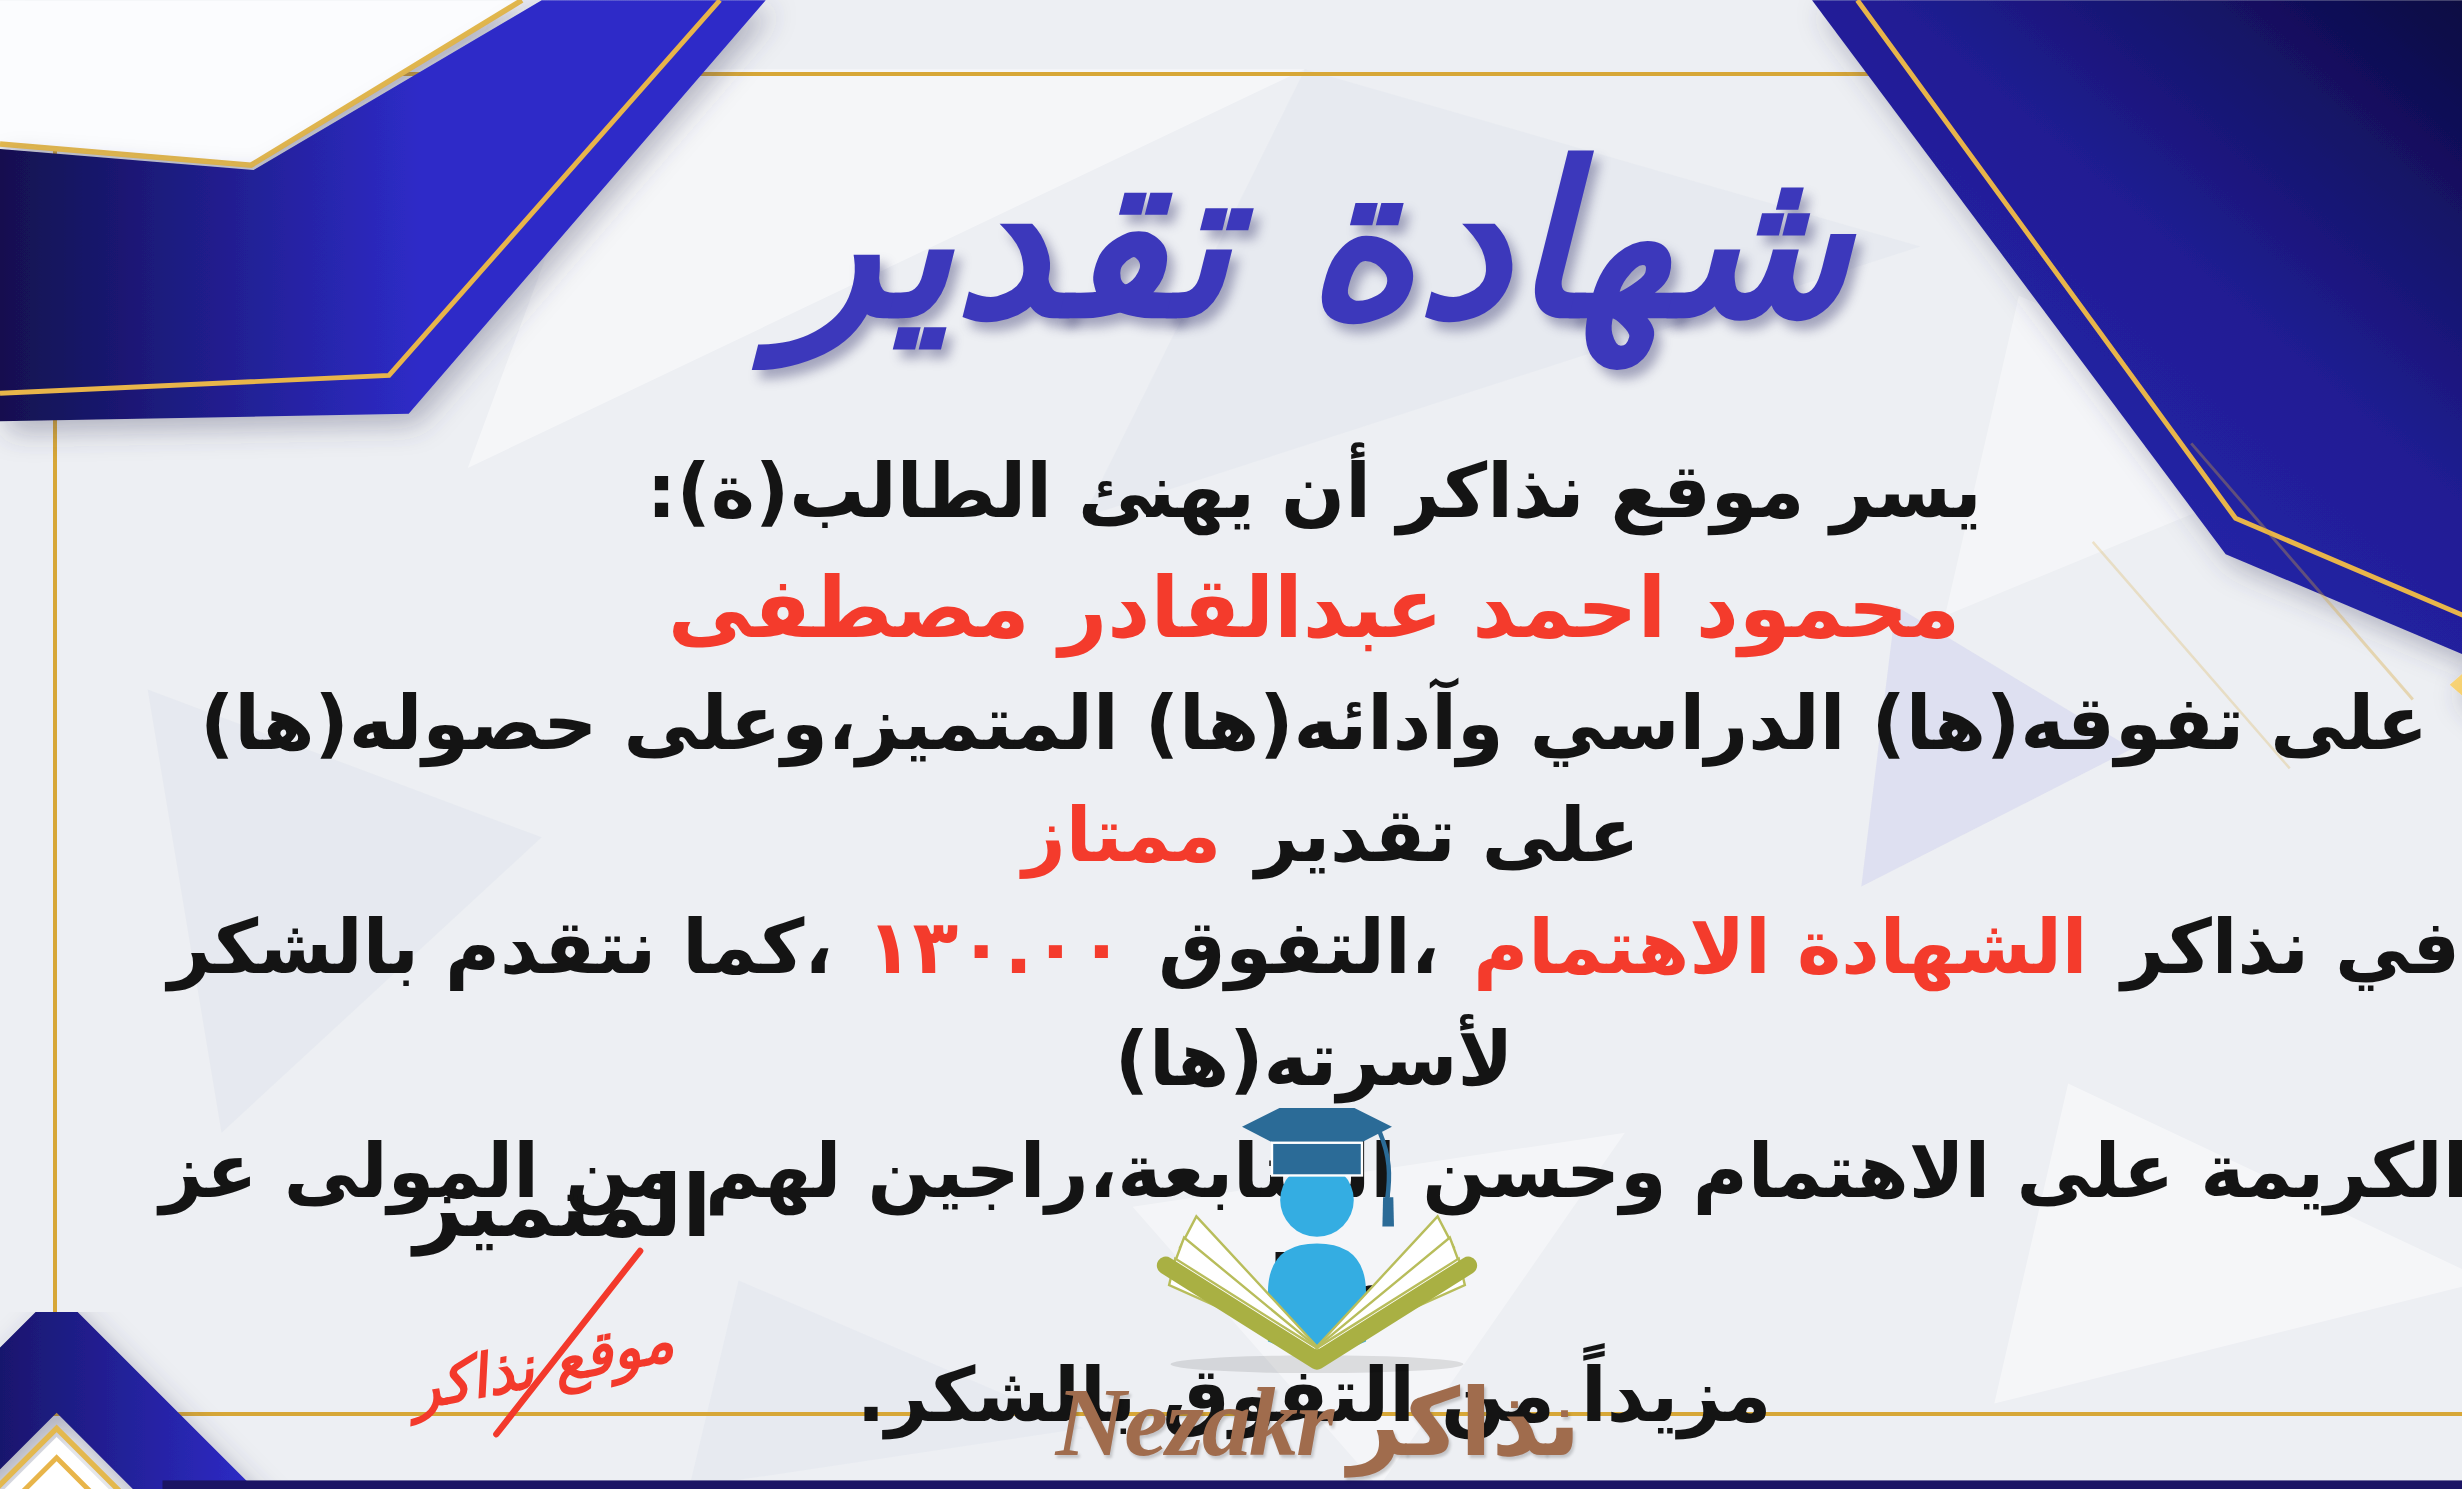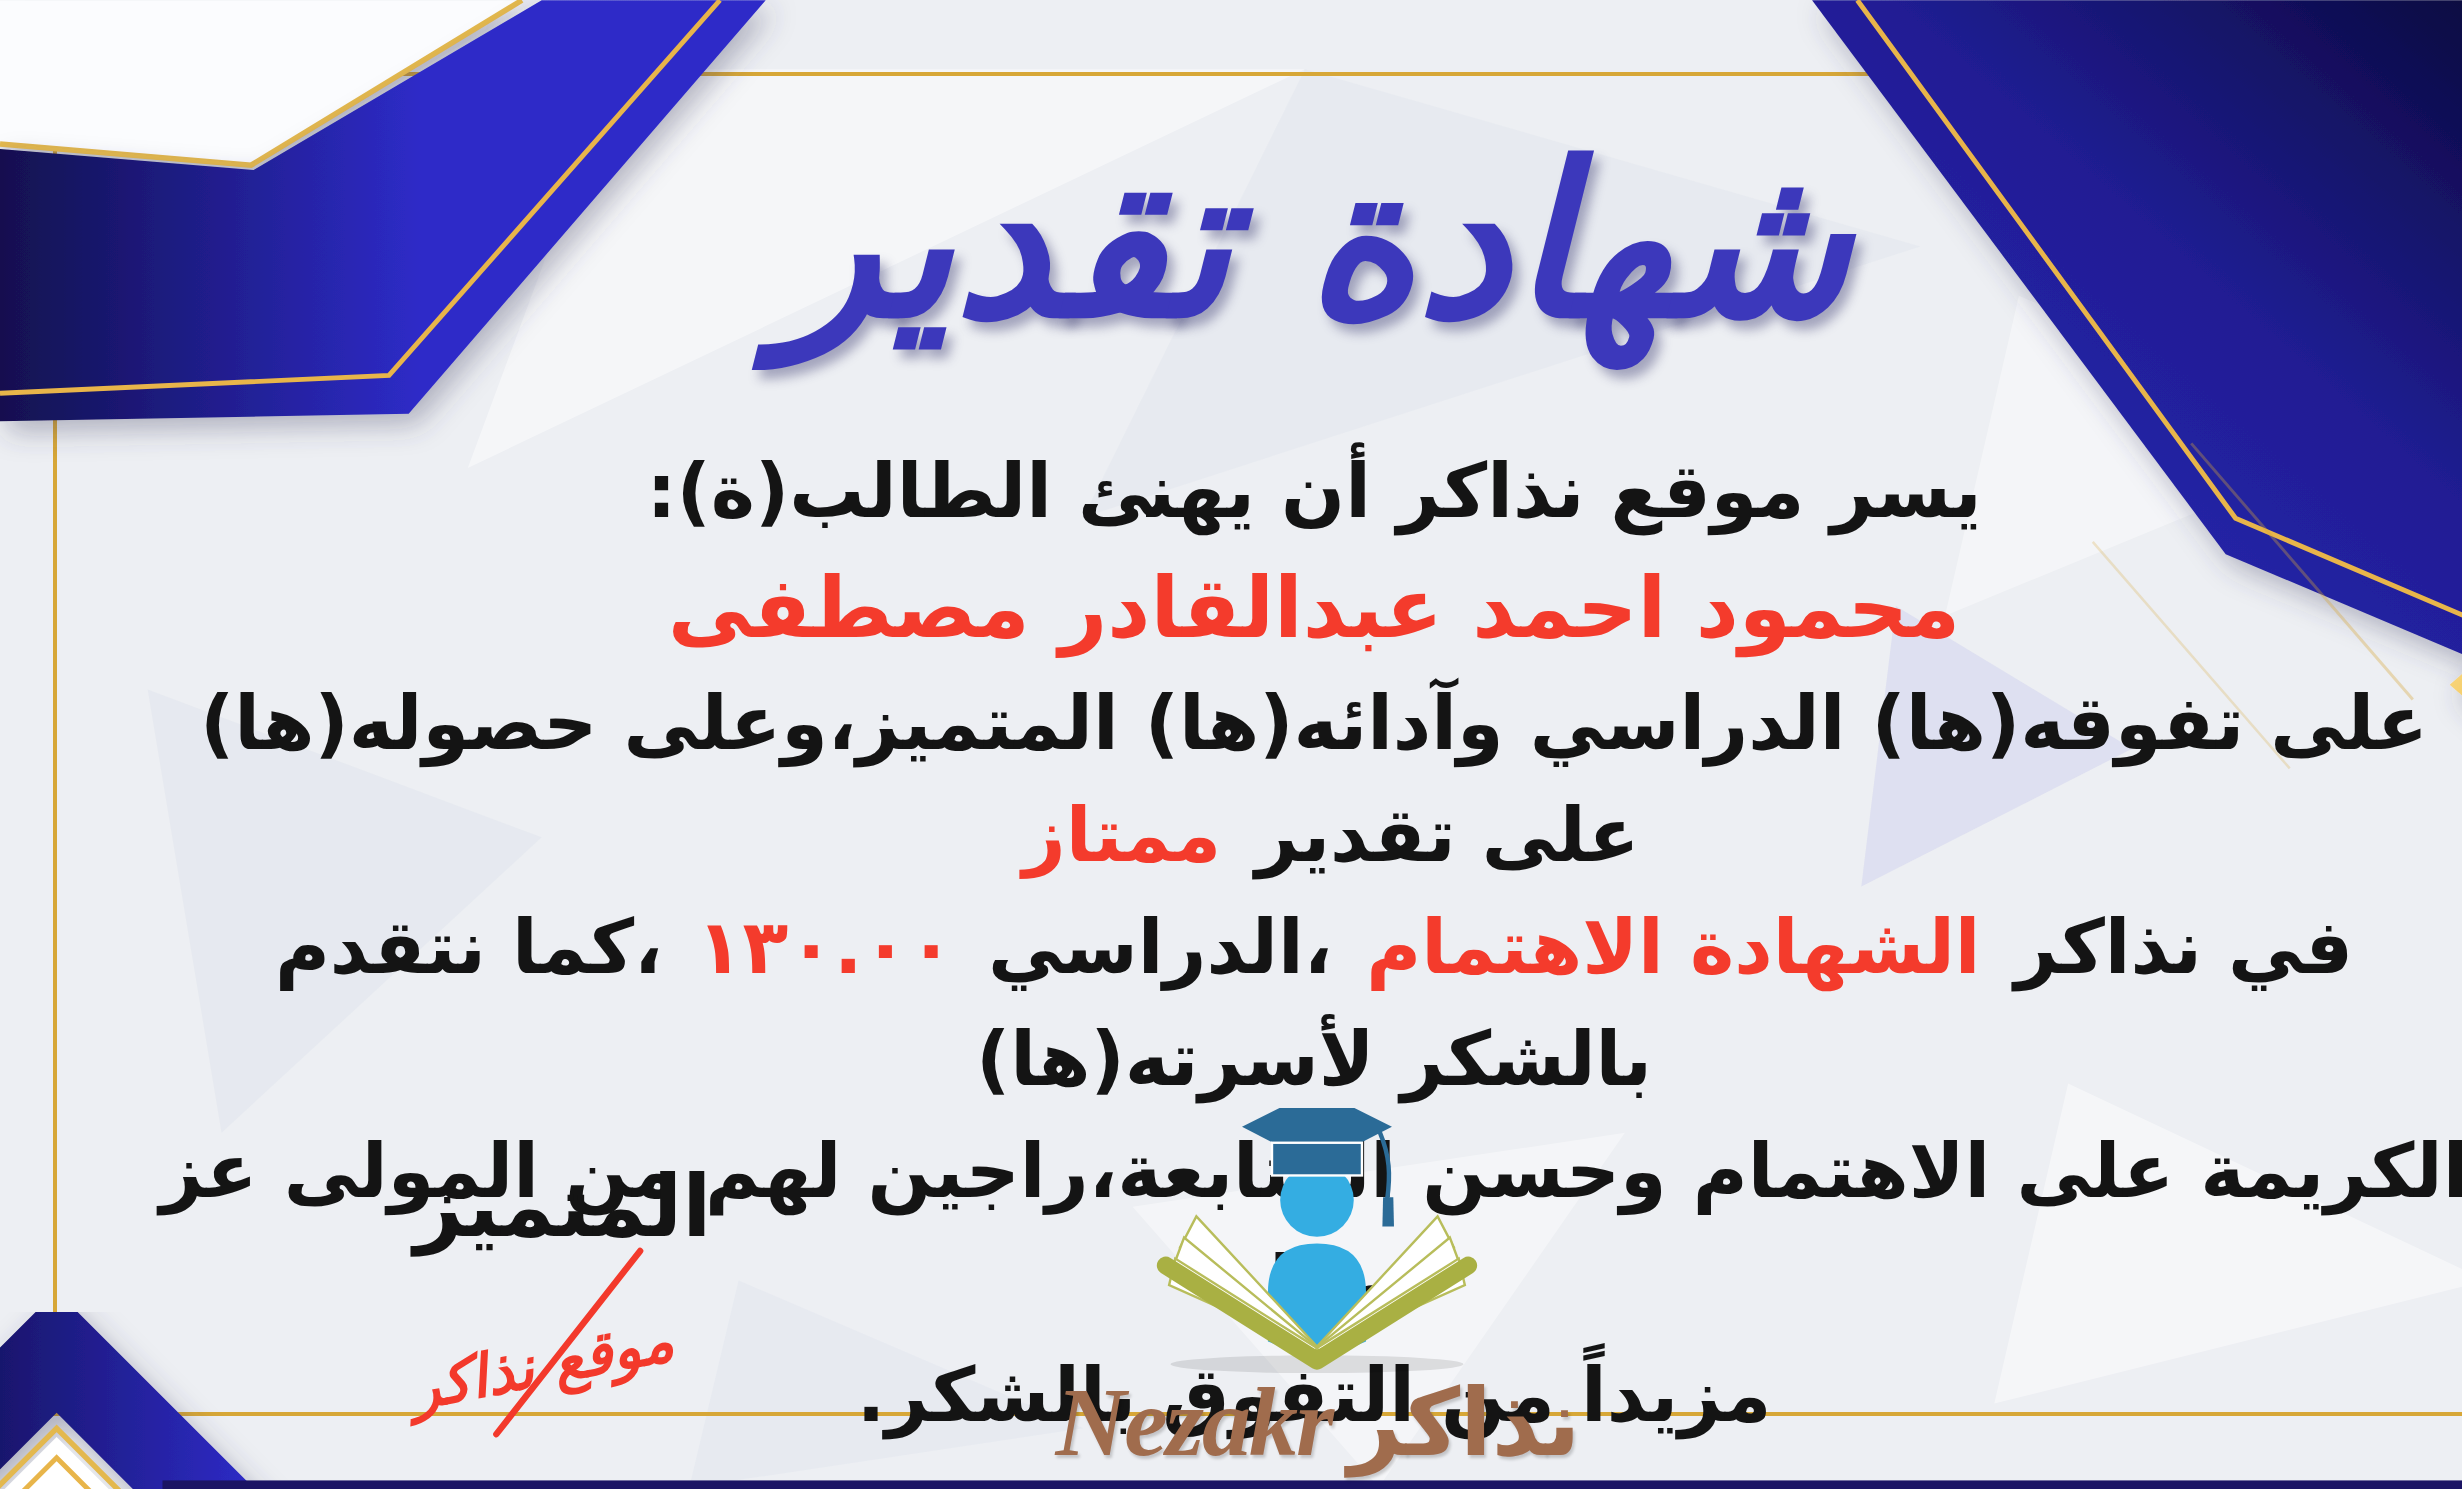--- a/index.html
+++ b/index.html
@@ -136,21 +136,21 @@
     <path d="M1300,2540 L1008,2912" stroke="#f3392b" stroke-width="13" stroke-linecap="round"></path>
   </svg>
 
   <div class="title">شهادة تقدير</div>
 
   <div class="content">
     <div class="intro">يسر موقع نذاكر أن يهنئ الطالب(ة):</div>
     <div class="name">محمود احمد عبدالقادر مصطفى</div>
     <div>
         <div class="line"><span class="seg">على تفوقه(ها) الدراسي وآدائه(ها) المتميز،وعلى حصوله(ها) على تقدير</span><span class="seg red">ممتاز</span></div>
-        <div class="line"><span class="seg">في نذاكر</span><span class="seg red">الشهادة الاهتمام</span><span class="seg">،الدراسي</span><span class="seg red">١٣٠.٠٠</span><span class="seg">،كما نتقدم بالشكر لأسرته(ها)</span></div>
+        <div class="line"><span class="seg">في نذاكر</span><span class="seg red">الشهادة الاهتمام</span><span class="seg">،التفوق</span><span class="seg red">١٣٠.٠٠</span><span class="seg">،كما نتقدم بالشكر لأسرته(ها)</span></div>
         <div class="line"><span class="seg">الكريمة على الاهتمام وحسن المتابعة،راجين لهم من المولى عز وجل</span></div>
         <div class="line"><span class="seg">مزيداً من التفوق بالشكر.</span></div>
       </div>
   </div>
 
   <div class="signature-label">المتميز</div>
   <div class="signature-script">موقع نذاكر</div>
 
   <div class="logo">
     <svg class="logo-mark" viewBox="2180 2250 990 810" aria-hidden="true">

